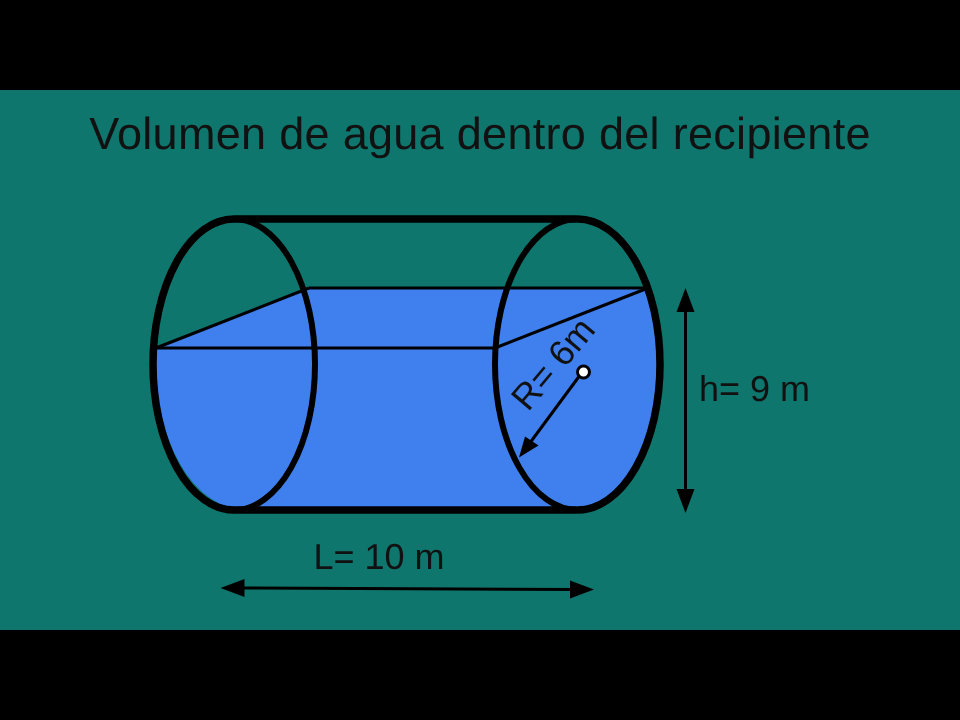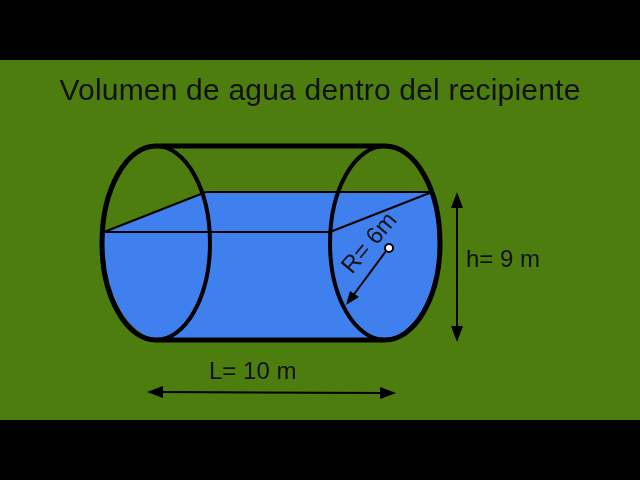--- a/index.html
+++ b/index.html
@@ -1,21 +1,21 @@
 <!DOCTYPE html>
 <html><head>
 <meta charset="utf-8">
 <style>
   html, body { margin:0; padding:0; }
   body { width:640px; height:480px; background:#000; position:relative; overflow:hidden;
          font-family:"Liberation Sans", sans-serif; }
   .band { position:absolute; left:0; width:640px; background:#000; }
   .band.top { top:0; height:60px; }
   .band.bottom { top:420px; height:60px; }
-  .canvas { position:absolute; left:0; top:60px; width:640px; height:360px; background:#4d7c0f; }
+  .canvas { position:absolute; left:0; top:60px; width:640px; height:360px; background:#0f766e; }
   .title { position:absolute; left:0; top:13px; width:640px; text-align:center;
            font-size:30px; color:#111; letter-spacing:0.2px; }
   svg { position:absolute; left:0; top:0; }
   .lbl { font-family:"Liberation Sans", sans-serif; fill:#111; }
 </style>
 </head>
 <body>
 
 <div class="band top"></div>
 

